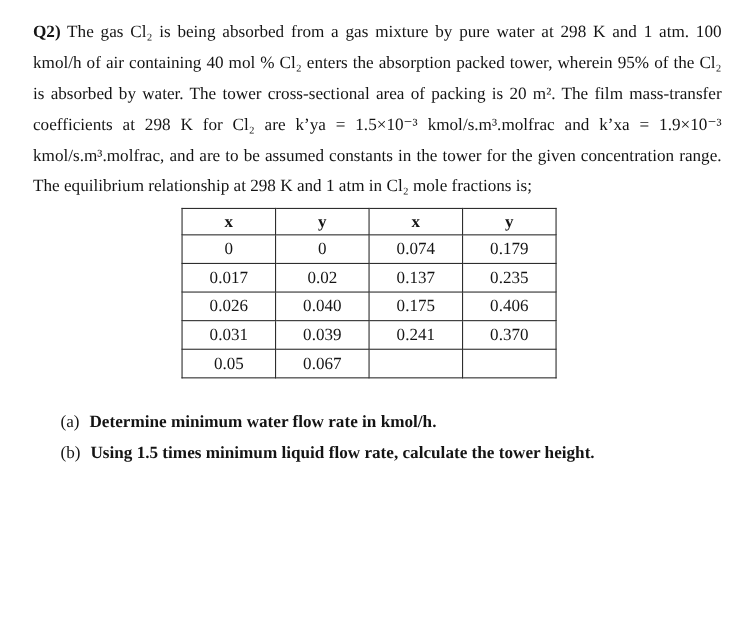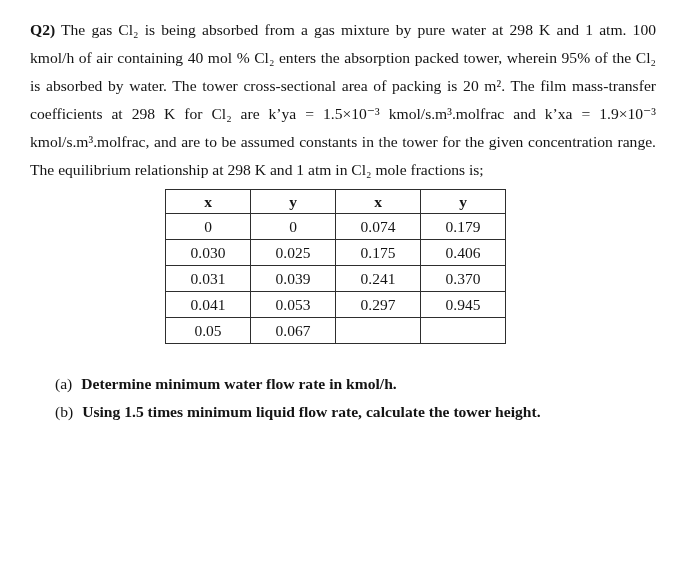--- a/index.html
+++ b/index.html
@@ -83,36 +83,36 @@
       </tr>
     </thead>
     <tbody>
       <tr>
         <td>0</td>
         <td>0</td>
         <td>0.074</td>
         <td>0.179</td>
       </tr>
       <tr>
-        <td>0.030</td>
-        <td>0.025</td>
+        <td>0.017</td>
+        <td>0.02</td>
+        <td>0.137</td>
+        <td>0.235</td>
+      </tr>
+      <tr>
+        <td>0.026</td>
+        <td>0.040</td>
         <td>0.175</td>
         <td>0.406</td>
       </tr>
       <tr>
         <td>0.031</td>
         <td>0.039</td>
         <td>0.241</td>
         <td>0.370</td>
-      </tr>
-      <tr>
-        <td>0.041</td>
-        <td>0.053</td>
-        <td>0.297</td>
-        <td>0.945</td>
       </tr>
       <tr>
         <td>0.05</td>
         <td>0.067</td>
         <td></td>
         <td></td>
       </tr>
     </tbody>
   </table>
 

